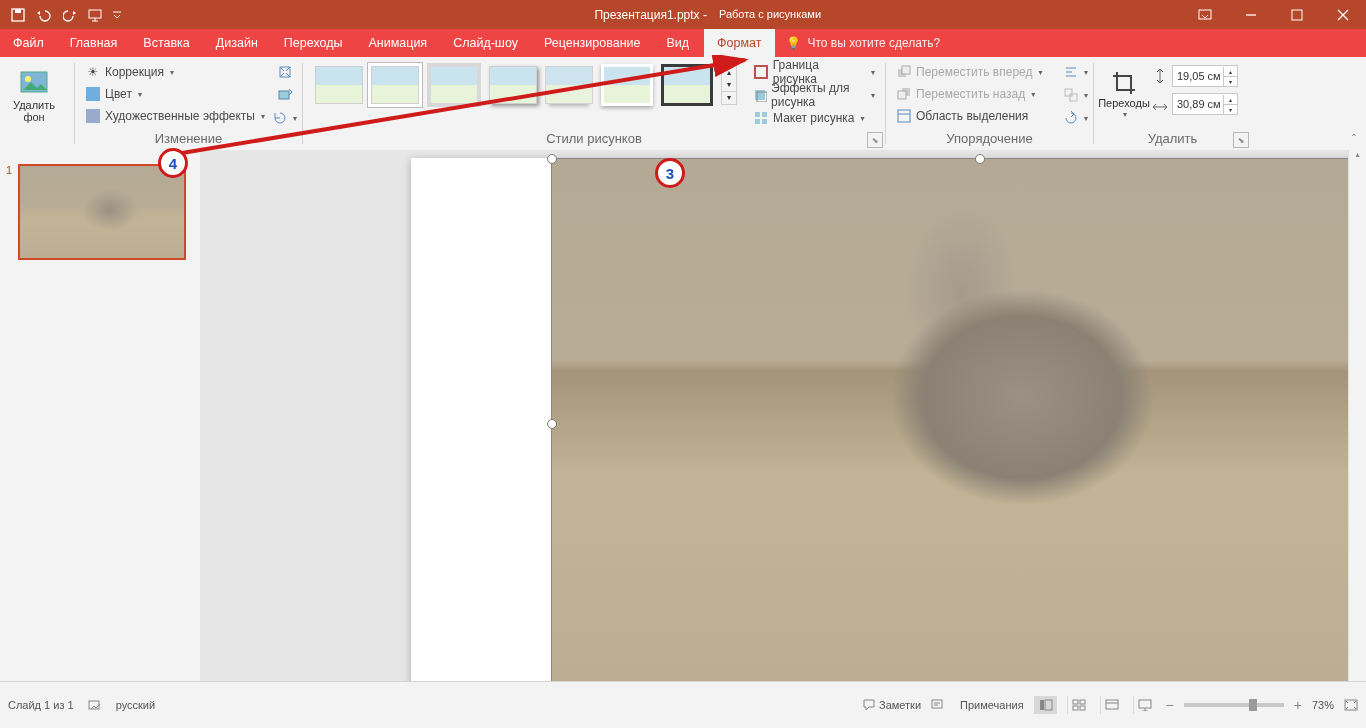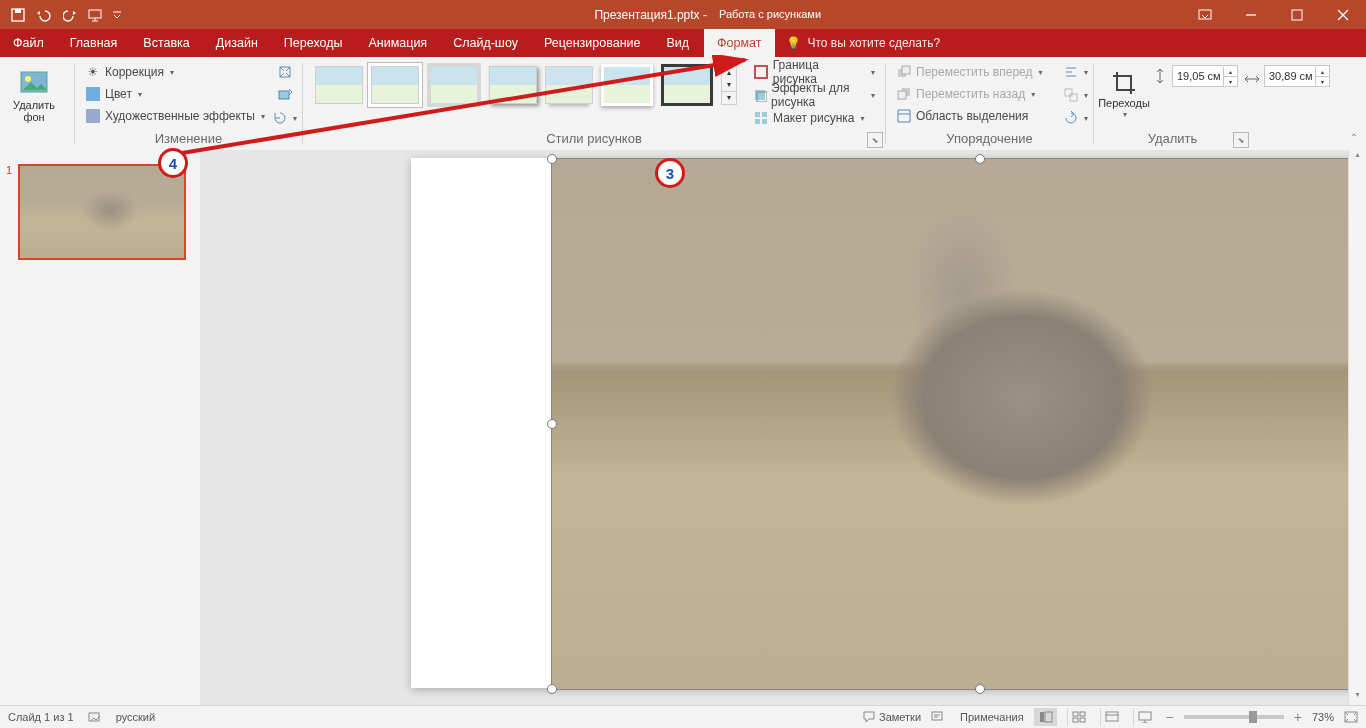--- a/index.html
+++ b/index.html
@@ -3,21 +3,21 @@
 <meta charset="utf-8">
 <style>
 html,body{margin:0;padding:0;width:1366px;height:728px;font-family:"Segoe UI",Arial,sans-serif;font-size:12px;color:#323232;overflow:hidden;background:#fff}
 .titlebar{height:29px;background:#b7472a;display:flex;align-items:center;color:#fff;position:relative}
 .qat{display:flex;align-items:center;padding-left:6px;gap:2px}
 .qat-btn{width:24px;height:24px;display:flex;align-items:center;justify-content:center;color:#fff}
 .title-center{position:absolute;left:0;right:0;text-align:center;pointer-events:none;font-size:12px}
 .title-pictools{position:absolute;left:710px;width:120px;text-align:center;top:0;height:29px;line-height:29px;background:#b7472a;font-size:11px}
 .win-controls{position:absolute;right:0;top:0;display:flex}
 .win-btn{width:46px;height:29px;display:flex;align-items:center;justify-content:center;color:#fff}
-.menubar{height:28px;background:#b91c1c;display:flex;align-items:stretch;color:#fff;position:relative}
+.menubar{height:28px;background:#ef4444;display:flex;align-items:stretch;color:#fff;position:relative}
 .mtab{padding:0 13px;display:flex;align-items:center;font-size:12.5px;cursor:pointer}
 .mtab.active{background:#f3f3f3;color:#b7472a}
 .tell-me{display:flex;align-items:center;gap:6px;opacity:.9;margin-left:12px}
 .menubar-right{position:absolute;right:8px;top:0;height:28px;display:flex;align-items:center;gap:14px}
 .share-btn{background:#a03c22;padding:4px 10px;border-radius:2px;display:flex;align-items:center;gap:5px}
 .ribbon{height:93px;background:#f3f3f3;border-bottom:1px solid #d4d4d4;display:flex;position:relative}
 .rgroup{display:flex;flex-direction:column;justify-content:space-between;padding:4px 6px 2px;position:relative}
 .rgroup-label{text-align:center;font-size:13px;color:#6a6a6a;padding-bottom:2px}
 .rgroup-sep{width:1px;background:#d4d4d4;margin:6px 0}
 .rgroup-body{flex:1;display:flex;align-items:flex-start}
@@ -38,21 +38,21 @@
 .launcher{position:absolute;right:2px;bottom:2px;width:14px;height:14px;border:1px solid #b7b7b7;font-size:8px;display:flex;align-items:center;justify-content:center;color:#888}
 .work{position:absolute;top:150px;left:0;right:0;bottom:22px;display:flex}
 .thumbs{width:200px;background:#f3f3f3;border-right:1px solid #e5e5e5;padding-top:14px}
 .thumb-wrap{display:flex;padding-left:6px}
 .thumb-num{font-size:11px;color:#b7472a;width:12px}
 .thumb{width:164px;height:92px;border:2px solid #d24726;background:#fff;position:relative}
 .canvas-area{flex:1;background:#e6e6e6;position:relative;overflow:hidden}
 .slide{position:absolute;left:210px;top:8px;width:1000px;height:530px;background:#fff;box-shadow:0 2px 8px rgba(0,0,0,.25)}
 .sel-img{position:absolute;left:350px;top:8px;width:855px;height:530px;border:1px solid #888}
 .handle{position:absolute;width:8px;height:8px;background:#fff;border:1px solid #777;border-radius:50%}
-.statusbar{position:absolute;left:0;right:0;bottom:0;height:22px;background:#f3f3f3;border-top:1px solid #d4d4d4;display:flex;align-items:center;font-size:11px;color:#555;padding:0 8px;gap:14px}
+.statusbar{position:absolute;left:0;right:0;bottom:0;height:22px;background:#f3f3f3;border-top:1px solid #d4d4d4;display:flex;align-items:center;font-size:11px;color:#555;padding:12px 8px;gap:14px}
 .sb-right{position:absolute;right:8px;display:flex;align-items:center;gap:10px}
 .view-btn{width:22px;height:18px;display:flex;align-items:center;justify-content:center;border-left:1px solid #d8d8d8}
 .zoom-slider{width:100px;height:4px;background:#c8c8c8;position:relative}
 .zoom-slider .knob{position:absolute;left:65px;top:-4px;width:8px;height:12px;background:#9a9a9a}
 .vscroll{position:absolute;right:0;top:150px;bottom:22px;width:17px;background:#f3f3f3;border-left:1px solid #e0e0e0}
 .callout{position:absolute;width:24px;height:24px;border:3px solid #d01b1b;border-radius:50%;background:#fff;color:#1a4fbf;font-weight:bold;display:flex;align-items:center;justify-content:center;font-size:15px;z-index:50}
 .arrow-svg{position:absolute;z-index:49;pointer-events:none}
 .elephant{width:100%;height:100%;background:
  radial-gradient(ellipse 220px 180px at 55% 45%,#9a9184 0%,#8a8174 45%,transparent 60%),
  radial-gradient(ellipse 80px 120px at 48% 25%,#a59b8d 0%,transparent 70%),
@@ -346,21 +346,21 @@
   <div class="rgroup-body">
    <div class="vbtn" style="width:48px">
     <span class="icon-box" style="width:28px;height:28px">
             <svg width="26" height="26">
               <path d="M6 2v18h18M2 6h18v18" fill="none" stroke="#444" stroke-width="2"></path>
             </svg>
           </span>
     <span>Переходы</span>
           <span class="dd">▾</span>
    </div>
-   <div style="display:flex;flex-direction:row;gap:6px;margin-left:4px;margin-top:4px">
+   <div style="display:flex;flex-direction:column;gap:6px;margin-left:4px;margin-top:4px">
     <div style="display:flex;align-items:center;gap:4px">
      <span class="icon-box">
               <svg width="12" height="16">
                 <path d="M6 1v14M3 4l3-3 3 3M3 12l3 3 3-3" stroke="#666" fill="none"></path>
               </svg>
             </span>
      <div class="spin-input">
               <span class="val">19,05 см</span>
               <div class="sp">
                 <div>▴</div>

